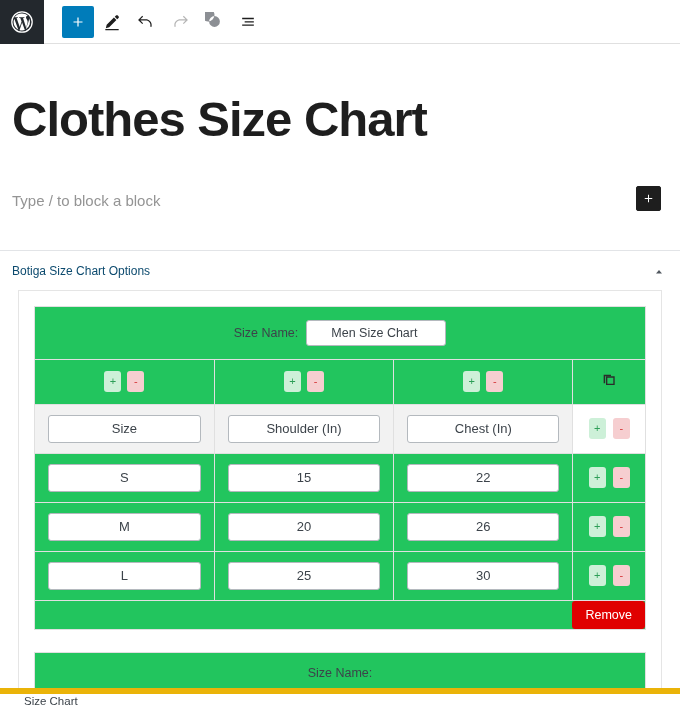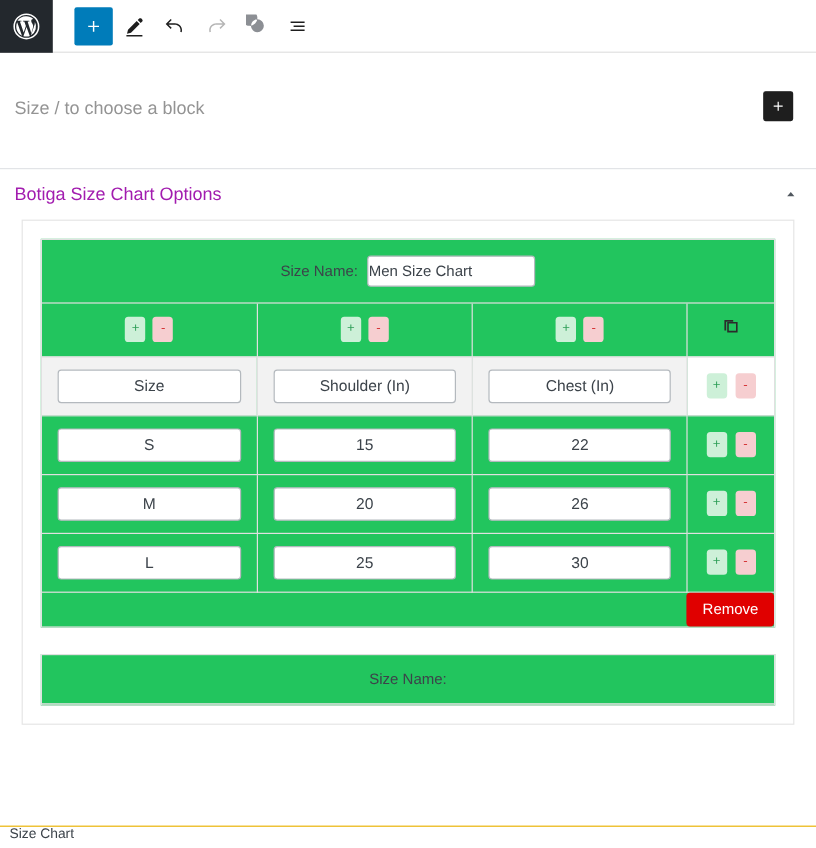--- a/index.html
+++ b/index.html
@@ -91,22 +91,22 @@
     margin-top: 30px;
     border-top: 1px solid #e2e4e7;
     background: #ffffff;
   }
   .metabox-header {
     position: relative;
     padding: 13px 12px 12px 12px;
     display: flex; align-items: center;
   }
   .metabox-title {
-    font-size: 15px;
-    color: #a21caf;
+    font-size: 12px;
+    color: #0c4a6e;
     font-weight: 400;
   }
   .metabox-toggle {
     position: absolute;
     right: 10px; top: 10px;
     width: 22px; height: 22px;
     display: flex; align-items: center; justify-content: center;
     cursor: pointer;
     background: transparent; border: none; padding: 0;
   }
@@ -135,21 +135,21 @@
     padding: 13px 10px;
     border-bottom: 1px solid #e0e0e0;
   }
   .size-name-label {
     font-size: 12.5px;
     color: #3c434a;
   }
   .size-name-input {
     width: 140px;
     height: 26px;
-    padding: 2px 0;
+    padding: 2px 24px;
     font-size: 12.5px;
     color: #3c434a;
     border: 1px solid #b4b9be;
     border-radius: 3px;
     background: #fff;
     font-family: "Liberation Sans", sans-serif;
   }
 
   table.size-table {
     width: 100%;
@@ -246,24 +246,24 @@
     cursor: pointer;
     font-family: "Liberation Sans", sans-serif;
   }
 
   
   .bottom-strip {
     position: absolute;
     left: 0; right: 0; bottom: 0;
     height: 19px;
     background: #ffffff;
-    border-top: 1px solid #eab308;
+    border-top: 6px solid #eab308;
     display: flex;
-    align-items: flex-start;
-    padding-left: 8px;
+    align-items: flex-end;
+    padding-left: 24px;
   }
   .bottom-strip-text {
     font-size: 11.5px;
     color: #3c434a;
   }
   .page { position: relative; width: 680px; height: 707px; overflow: hidden; }
   .scroll-area { height: 645px; overflow: hidden; }
 </style>
 </head>
 <body>
@@ -324,23 +324,24 @@
               <path d="M5 7h14v1.6H5V7zm3 4h11v1.6H8V11zm-3 4h14v1.6H5V15z"></path>
             </svg>
         </span>
       </button>
 
     </div>
   </div>
 
   <div class="scroll-area">
 
+    <h1 class="post-title">Clothes Size Chart</h1>
 
     <div class="block-prompt-row">
-      <div class="block-prompt">Size / to choose a block</div>
+      <div class="block-prompt">Type / to block a block</div>
       <div class="inserter-square">
         <span>
           <svg width="15" height="15" viewBox="0 0 24 24">
               <path d="M18 11.2h-5.2V6h-1.6v5.2H6v1.6h5.2V18h1.6v-5.2H18z"></path>
             </svg>
         </span>
       </div>
     </div>
 
     <div class="metabox">

